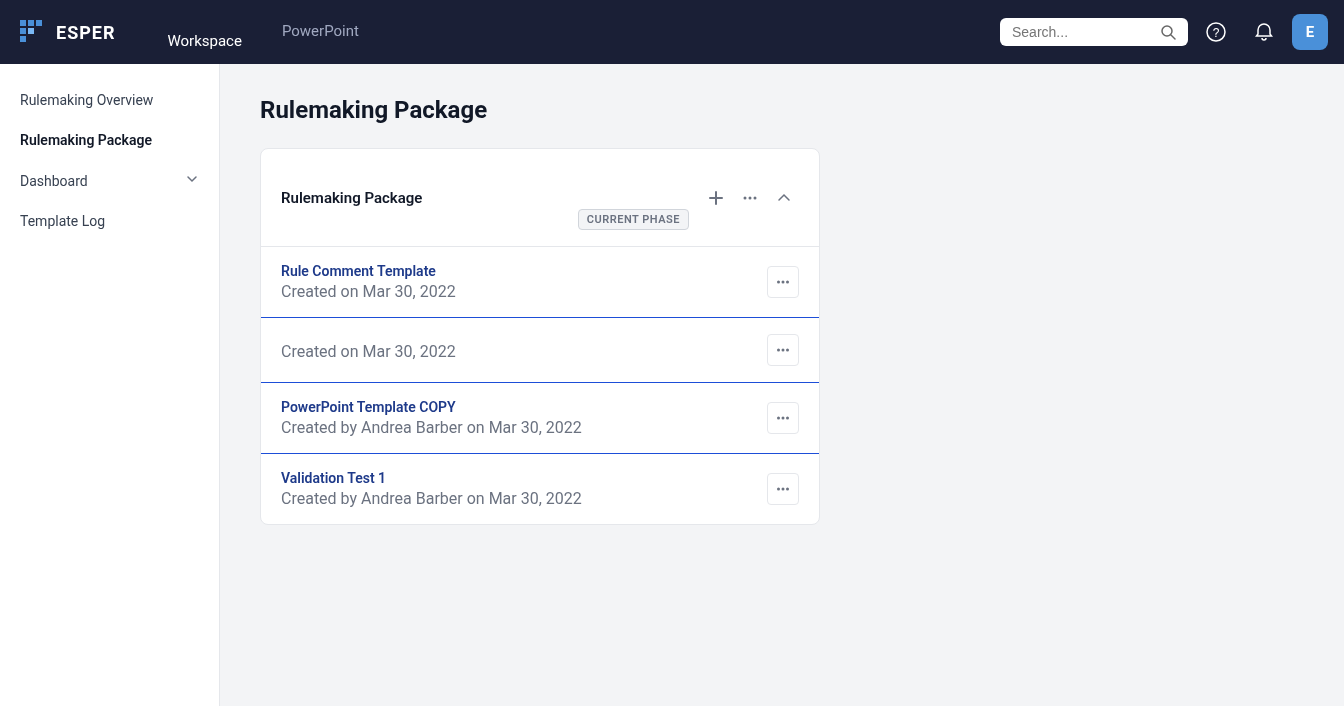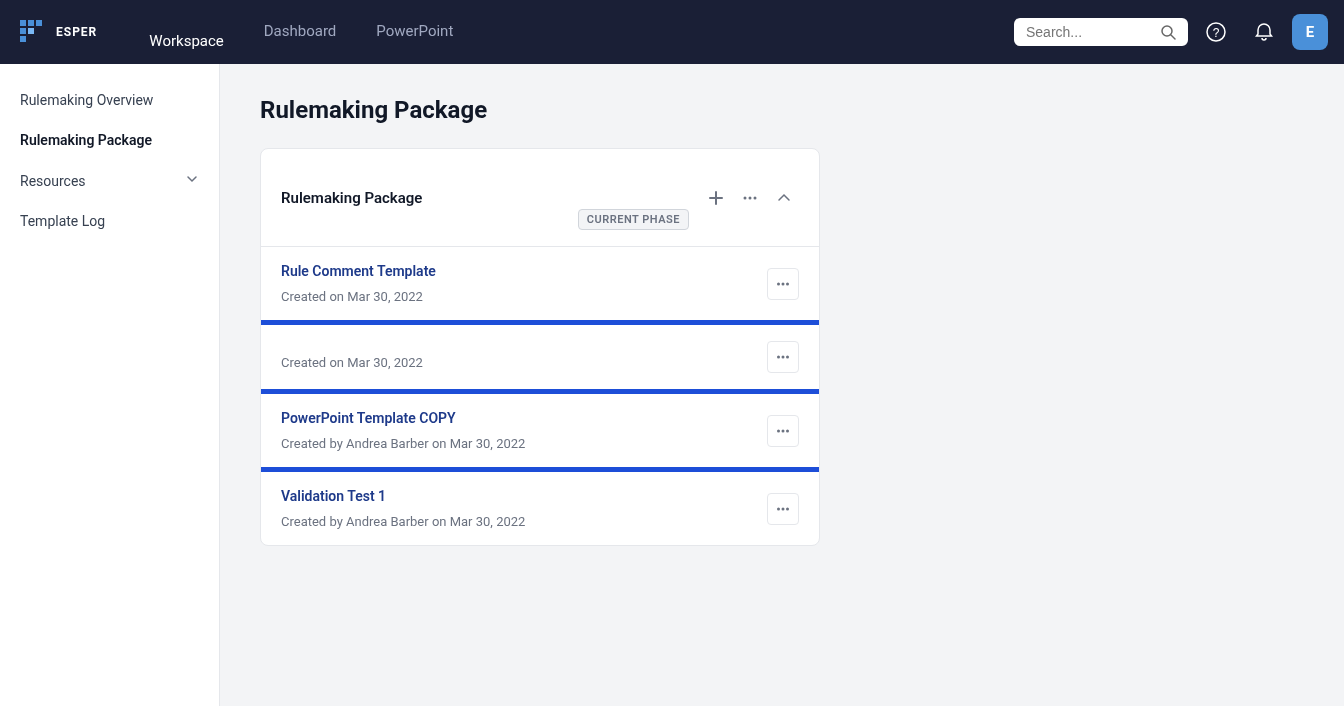--- a/index.html
+++ b/index.html
@@ -22,21 +22,21 @@
     }
     .logo-icon {
       width: 32px;
       height: 32px;
       display: flex;
       align-items: center;
       justify-content: center;
     }
     .logo-text {
       color: #ffffff;
-      font-size: 12px;
+      font-size: 18px;
       font-weight: 700;
       letter-spacing: 1px;
     }
     .nav-links {
       display: flex;
       align-items: center;
       gap: 0;
       flex: 1;
     }
     .nav-link {
@@ -60,21 +60,21 @@
       align-items: center;
       gap: 8px;
     }
     .search-box {
       display: flex;
       align-items: center;
       background: #ffffff;
       border-radius: 6px;
       padding: 6px 12px;
       gap: 8px;
-      width: 174px;
+      width: 188px;
     }
     .search-box input {
       border: none;
       outline: none;
       font-size: 14px;
       color: #333;
       width: 100%;
       background: transparent;
     }
     .search-icon-wrap {
@@ -194,34 +194,34 @@
       border-radius: 4px;
       color: #6b7280;
       font-size: 16px;
     }
 
     
     .list-item {
       display: flex;
       align-items: center;
       padding: 16px 20px;
-      border-bottom: 5px solid #1d4ed8;
+      border-bottom: 1px solid #1d4ed8;
     }
     .list-item:last-child { border-bottom: none; }
     .list-item-content { flex: 1; }
     .list-item-title {
       font-size: 14px;
       font-weight: 600;
       color: #1e3a8a;
       cursor: pointer;
     }
     .list-item-meta {
-      font-size: 13px;
+      font-size: 16px;
       color: #6b7280;
-      margin-top: 10px;
+      margin-top: 3px;
     }
     .list-item-action {
       width: 32px;
       height: 32px;
       display: flex;
       align-items: center;
       justify-content: center;
       cursor: pointer;
       border-radius: 4px;
       border: 1px solid #e5e7eb;
@@ -242,21 +242,20 @@
         <rect width="6" height="6" x="2" y="10" fill="#4a90d9"></rect>
         <rect width="6" height="6" x="2" y="18" fill="#4a90d9"></rect>
         <rect width="6" height="6" x="10" y="10" fill="#7ab8f5"></rect>
       </svg>
     </div>
     <span class="logo-text">ESPER</span>
   </div>
 
   <div class="nav-links">
     <a class="nav-link active">Workspace</a>
-    <a class="nav-link">Dashboard</a>
     <a class="nav-link">PowerPoint</a>
   </div>
 
   <div class="nav-right">
     <div class="search-box">
       <input type="text" placeholder="Search..." style="">
       <div class="search-icon-wrap">
         <svg width="16" height="16" viewBox="0 0 16 16" fill="none">
           <circle cx="7" cy="7" r="5" stroke="#666" stroke-width="1.5"></circle>
           <line x1="11" y1="11" x2="15" y2="15" stroke="#666" stroke-width="1.5" stroke-linecap="round"></line>
@@ -282,21 +281,21 @@
 <div class="main-layout">
 
   <aside class="sidebar">
     <div class="sidebar-item">
       <span class="sidebar-item-label">Rulemaking Overview</span>
     </div>
     <div class="sidebar-item active">
       <span class="sidebar-item-label">Rulemaking Package</span>
     </div>
     <div class="sidebar-item">
-      <span class="sidebar-item-label">Resources</span>
+      <span class="sidebar-item-label">Dashboard</span>
       <span class="chevron-icon">
         <svg width="14" height="14" viewBox="0 0 14 14" fill="none">
           <polyline points="3,5 7,9 11,5" stroke="#6b7280" stroke-width="1.5" fill="none" stroke-linecap="round"></polyline>
         </svg>
       </span>
     </div>
     <div class="sidebar-item">
       <span class="sidebar-item-label">Template Log</span>
     </div>
   </aside>

